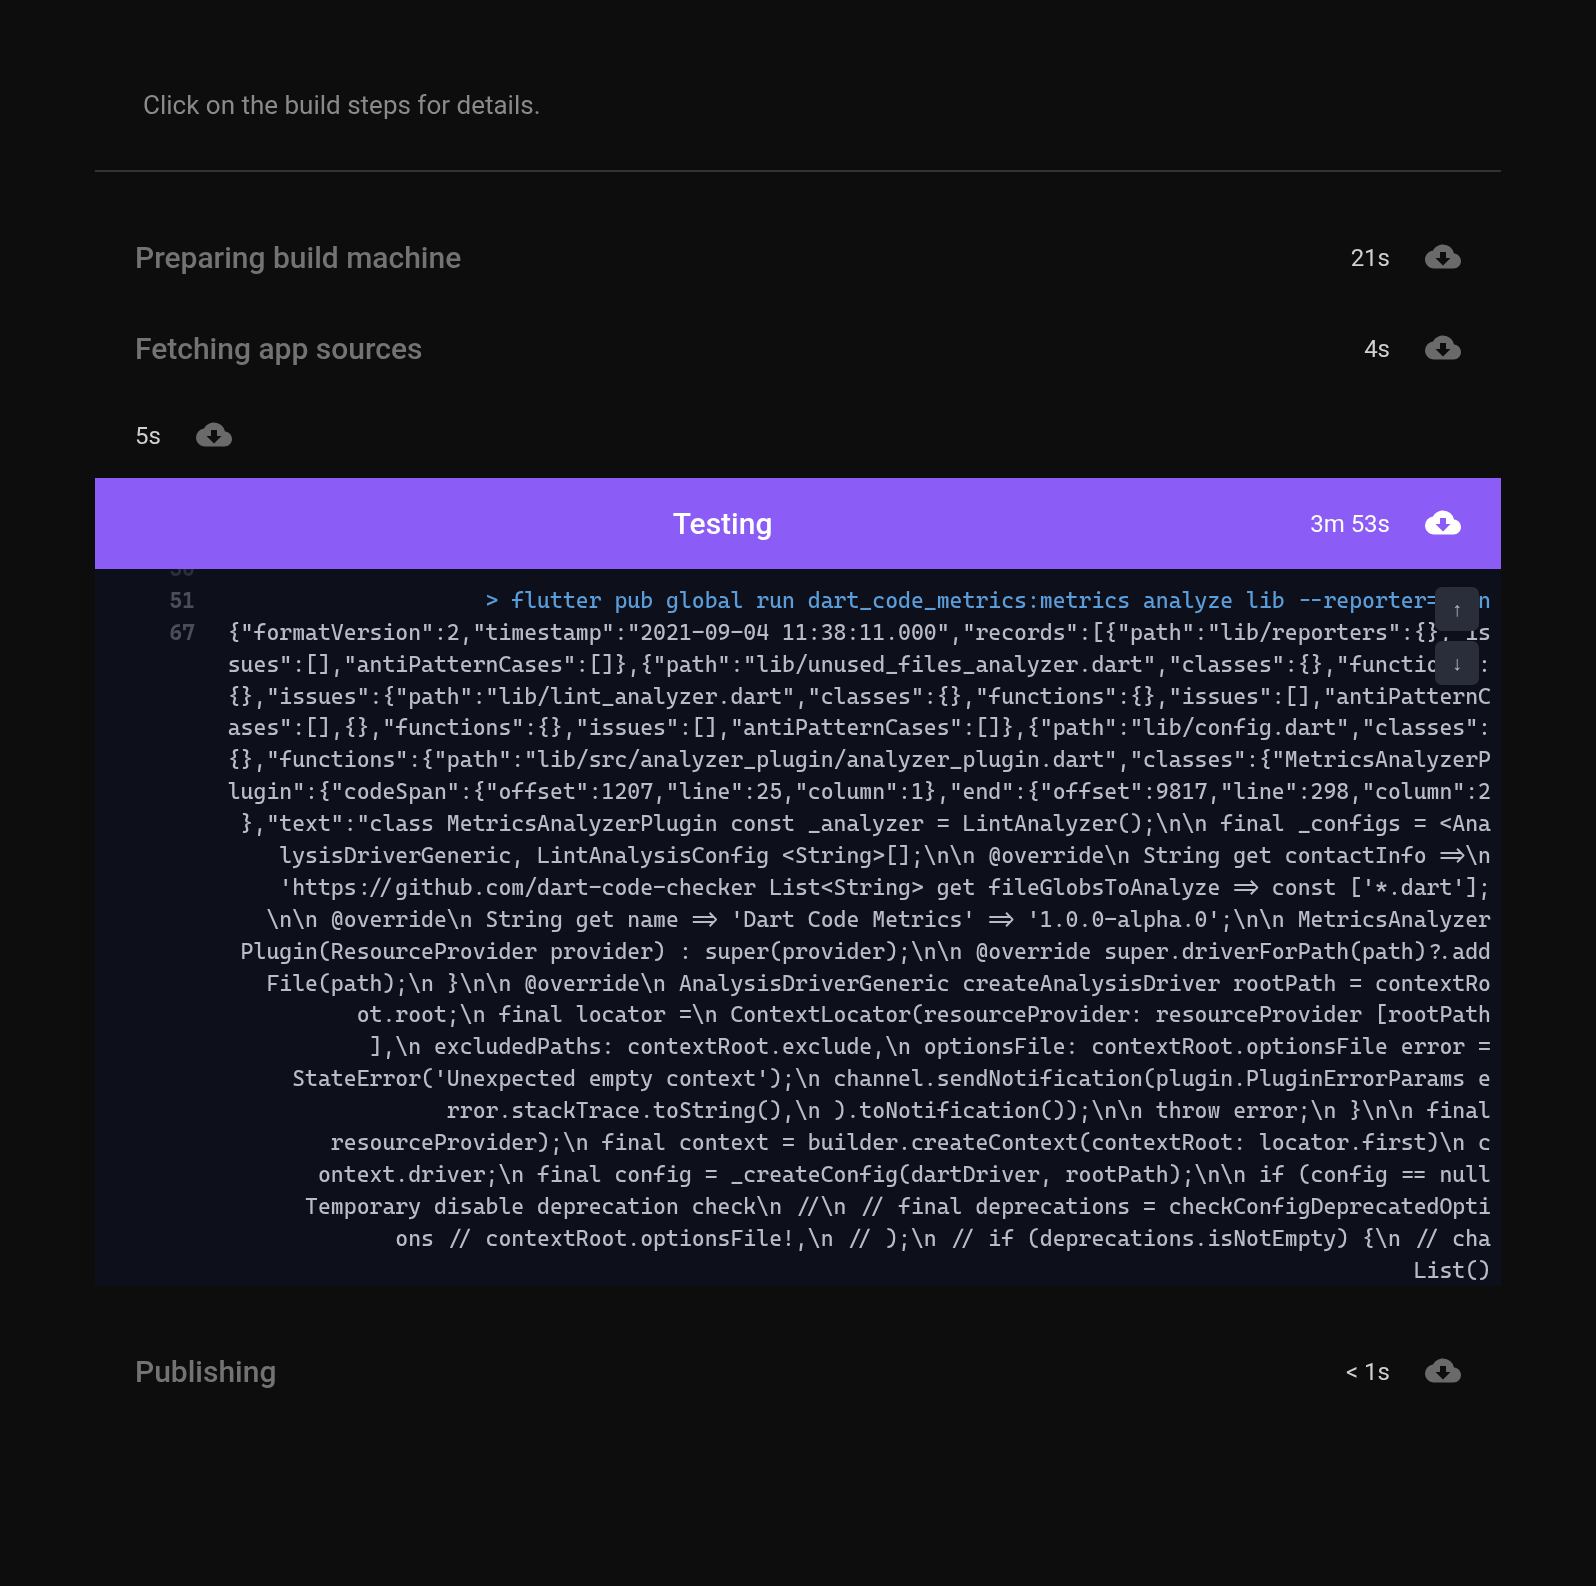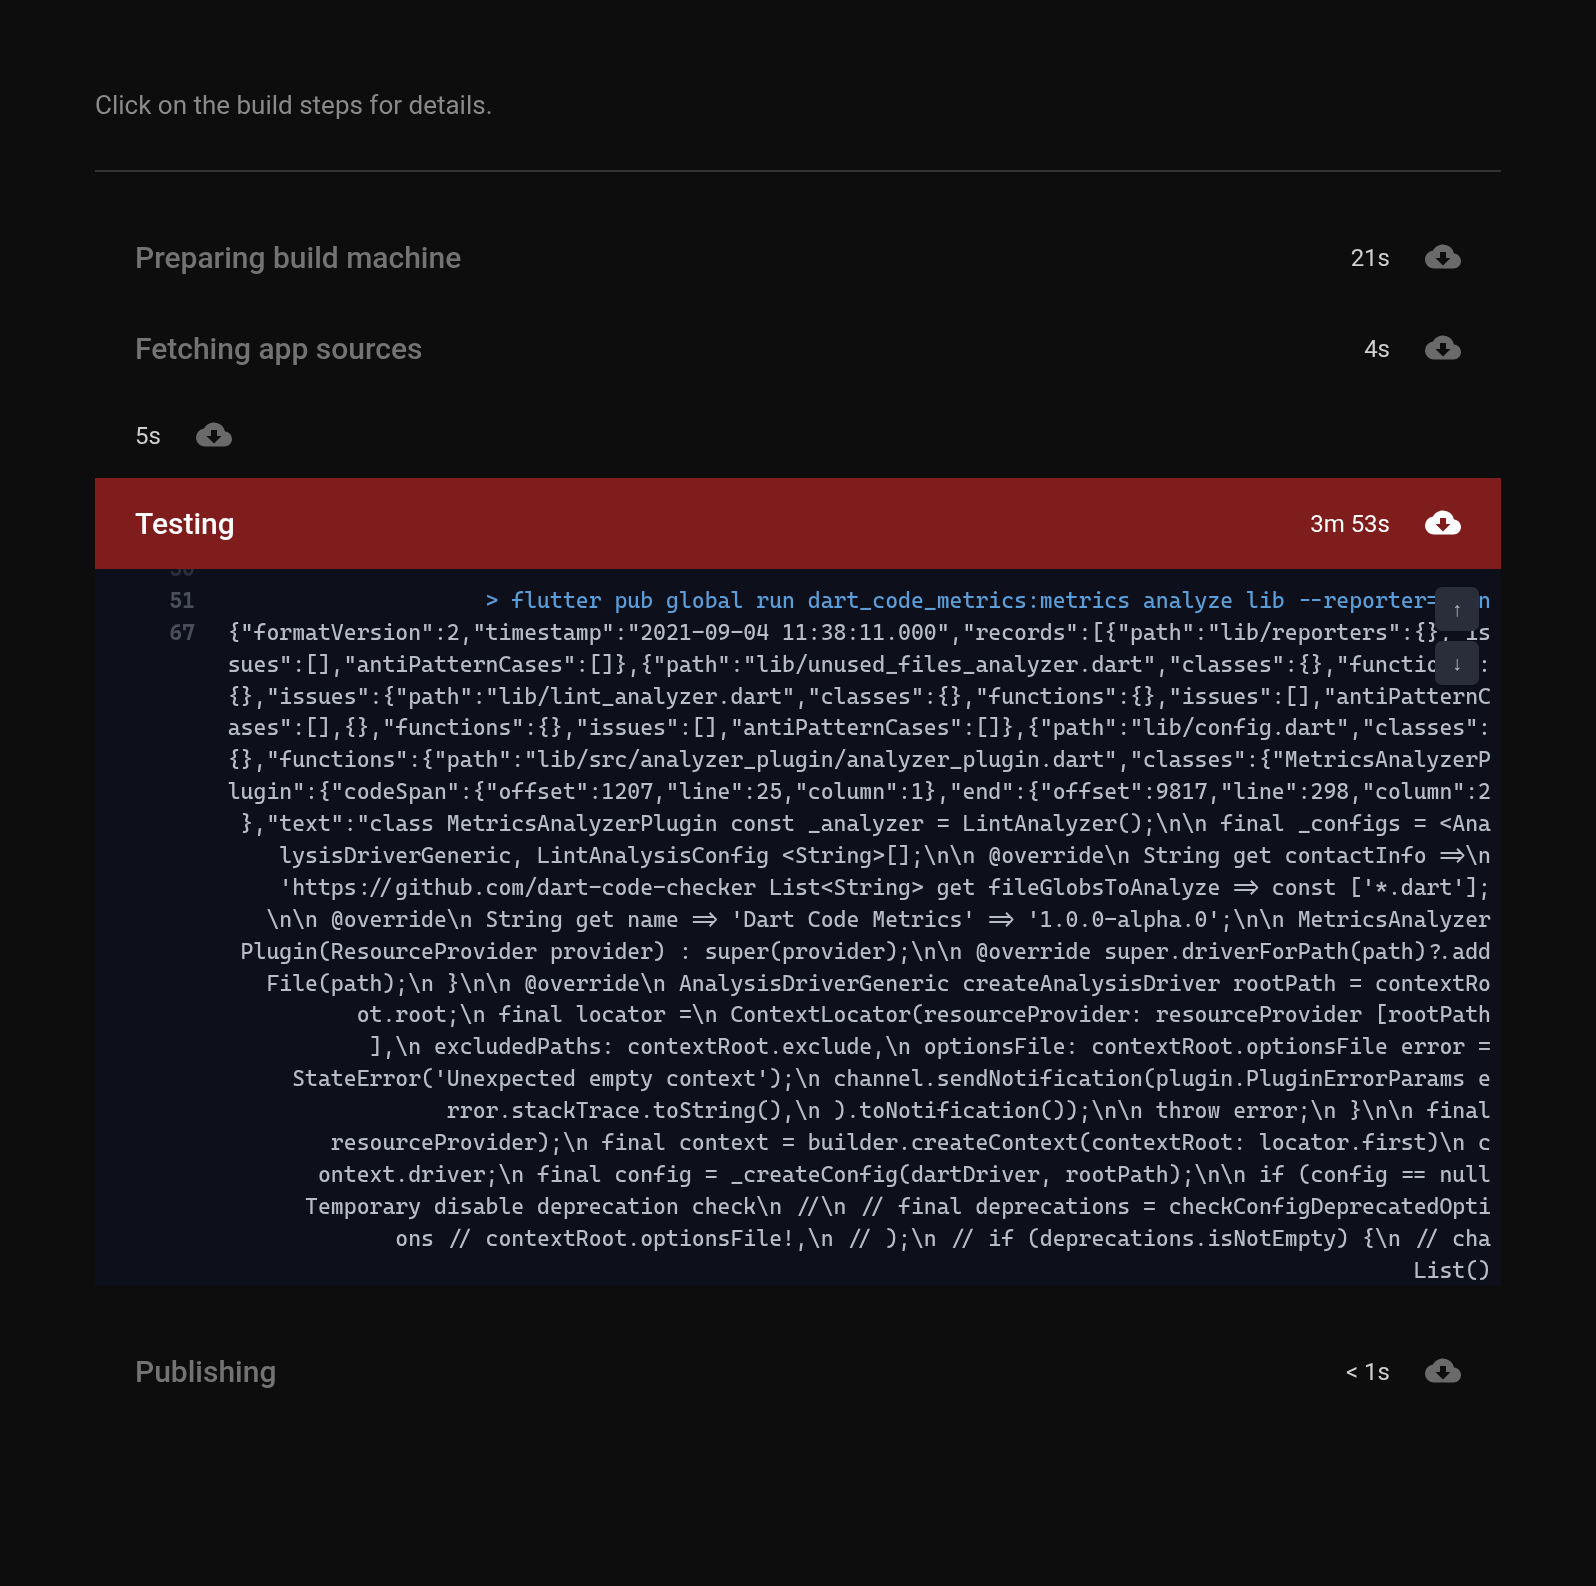--- a/index.html
+++ b/index.html
@@ -15,20 +15,21 @@
     height: 1586px;
     overflow: hidden;
   }
   .container {
     padding: 90px 95px 0 95px;
   }
   .header-text {
     color: #8a8a8a;
     font-size: 26px;
     margin-bottom: 50px;
+    margin-left: 48px;
   }
   .divider {
     border: none;
     border-top: 2px solid #333;
     margin-bottom: 40px;
   }
   .step-row {
     display: flex;
     align-items: center;
     padding: 28px 40px;
@@ -48,21 +49,22 @@
   .download-icon {
     width: 36px;
     height: 28px;
     cursor: pointer;
   }
   .download-icon svg {
     width: 100%;
     height: 100%;
   }
   .step-row.active {
-    background: #7f1d1d;
+    background: #8b5cf6;
+    text-align: center;
   }
   .step-row.active .step-title,
   .step-row.active .step-duration {
     color: #fff;
   }
   .step-row.active .download-icon svg path {
     fill: #fff;
   }
   .log-container {
     position: relative;

